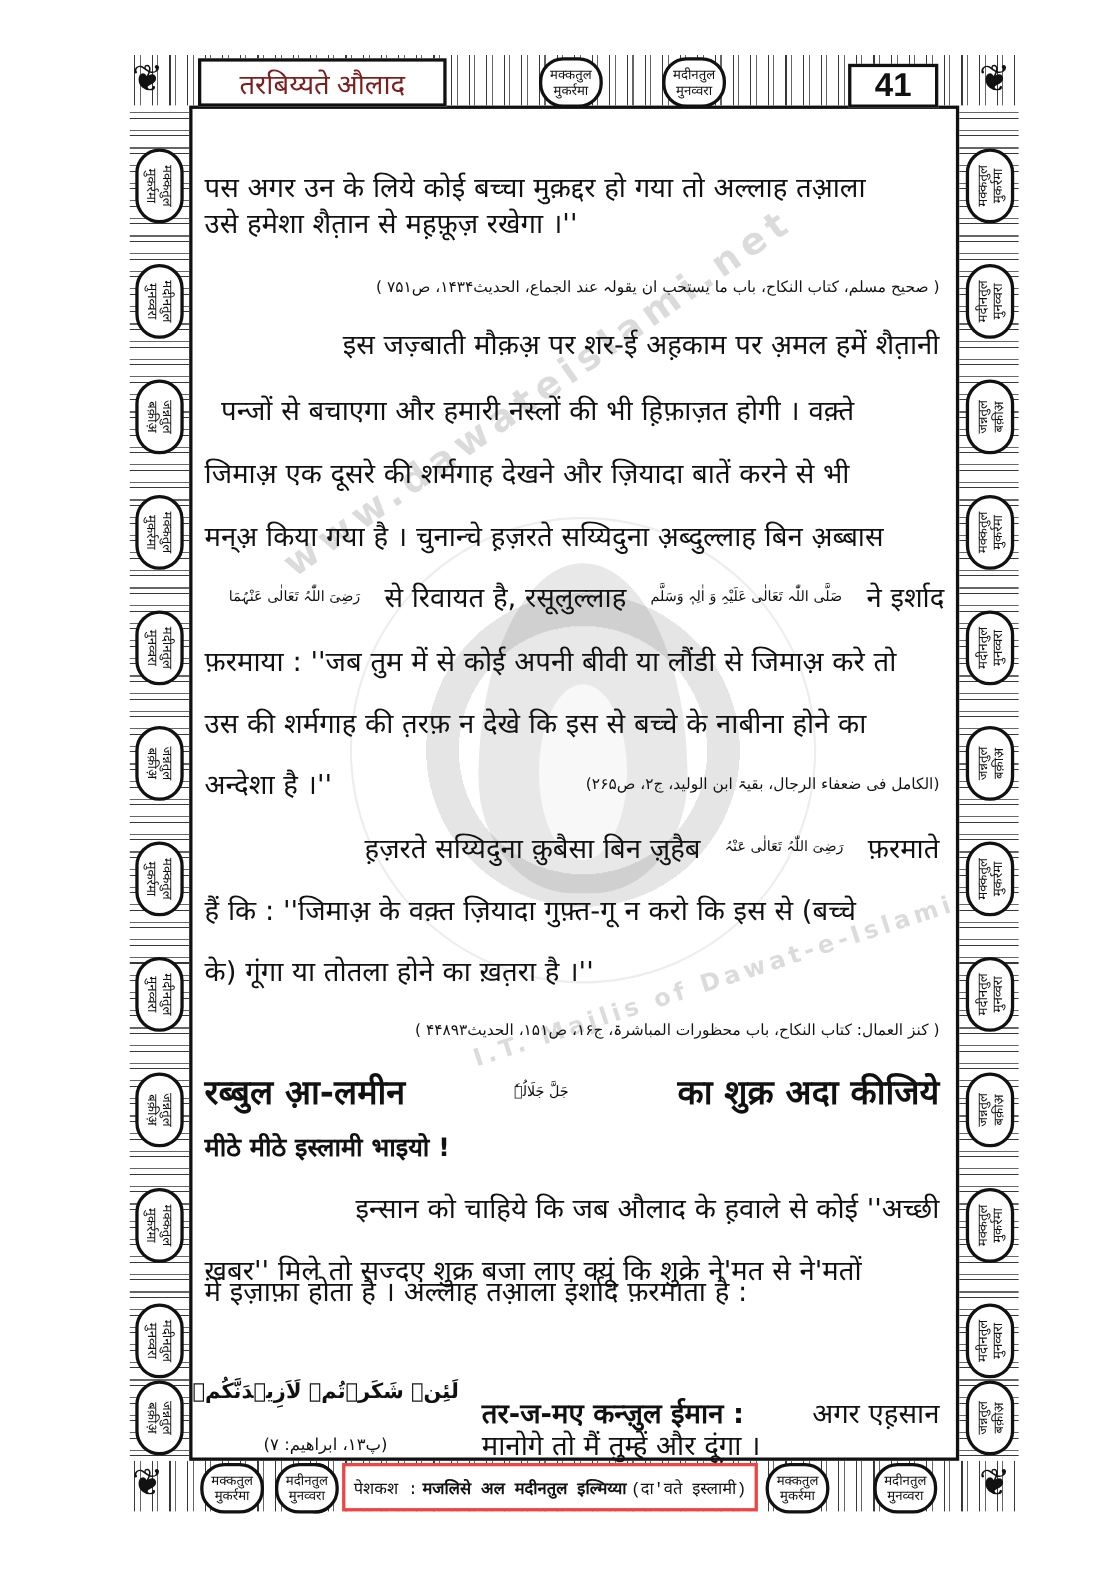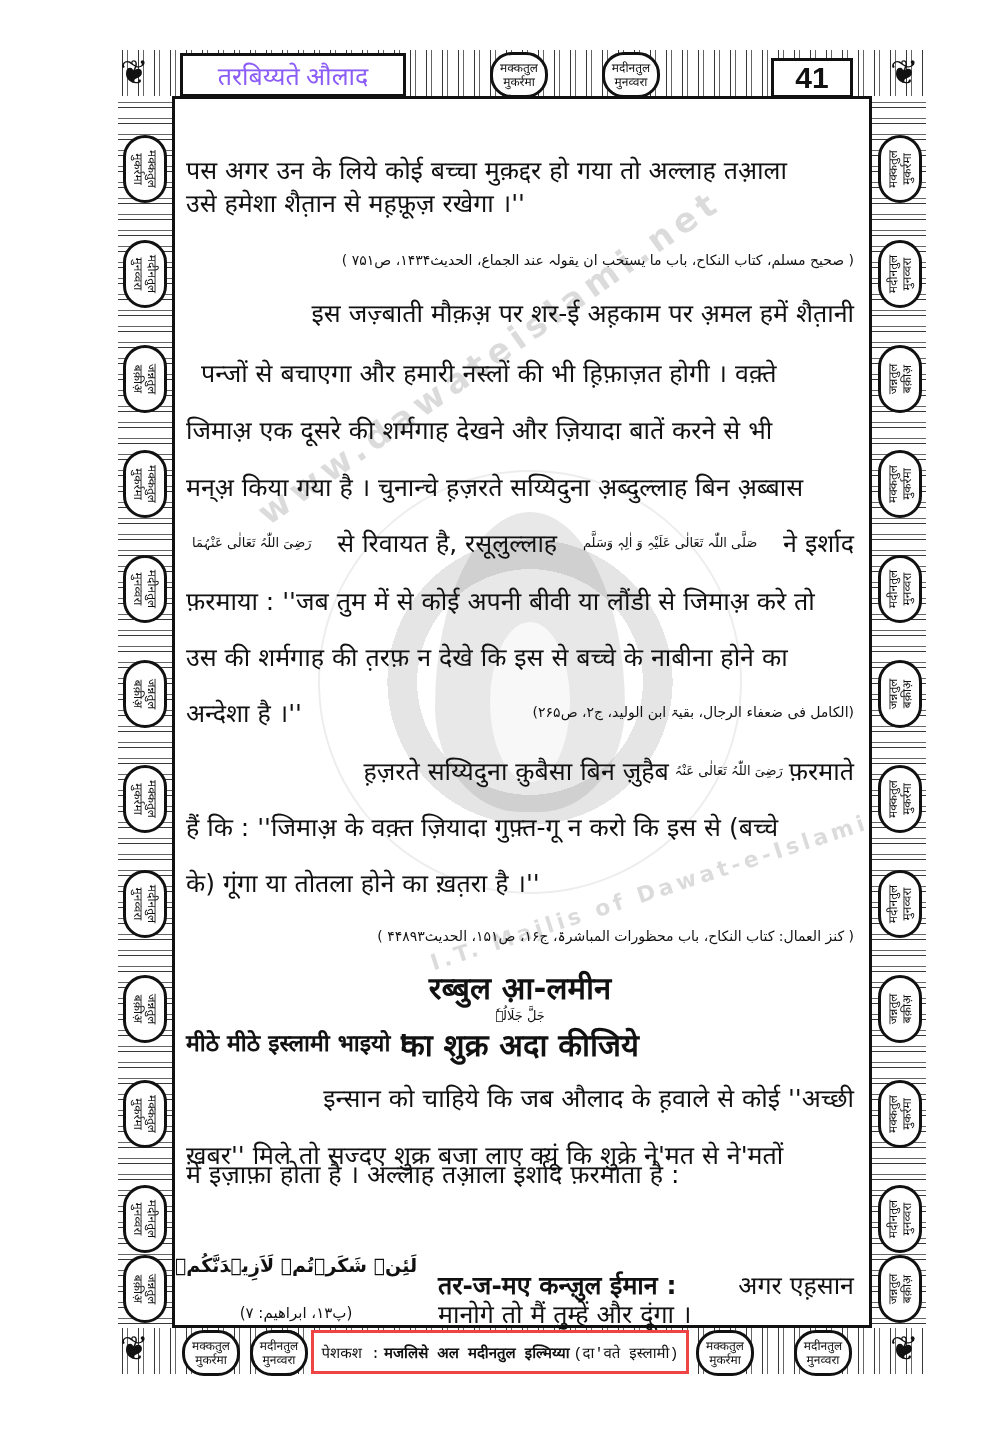--- a/index.html
+++ b/index.html
@@ -21,21 +21,21 @@
   .corner { position:absolute; width:40px; height:40px; }
   .corner::before { content:"❦"; font-family:"DejaVu Sans", sans-serif; font-size:34px; color:#111; position:absolute; left:2px; top:-2px; }
 
   .content-frame { position:absolute; left:172px; top:96px; width:700px; height:1232px;
     border:3px solid #111; background:#fff; box-sizing:border-box; }
 
   
   .title-box { position:absolute; left:180px; top:53px; width:226px; height:44px;
     border:3px solid #111; background:#fff; box-sizing:border-box;
     display:flex; align-items:center; justify-content:center;
-    font-family:"Liberation Serif", serif; font-size:25px; color:#8b5cf6; }
+    font-family:"Liberation Serif", serif; font-size:25px; color:#7f1d1d; }
   .pageno-box { position:absolute; left:771px; top:58px; width:82px; height:40px;
     border:3px solid #111; background:#fff; box-sizing:border-box;
     display:flex; align-items:center; justify-content:center;
     font-family:"Liberation Sans", sans-serif; font-weight:bold; font-size:30px; }
 
   
   .cart { position:absolute; background:#fff; border:3px solid #111; border-radius:22px;
     box-sizing:border-box; display:flex; flex-direction:column; align-items:center; justify-content:center;
     font-family:"Liberation Serif", serif; font-size:12px; line-height:14px; color:#111; }
   .cart.h { width:58px; height:46px; }
@@ -61,21 +61,21 @@
   .wm-text { position:absolute; font-family:"DejaVu Sans", sans-serif; color:rgba(0,0,0,.14); font-weight:bold; }
   .wm-url { left:250px; top:500px; font-size:34px; letter-spacing:6px; transform:rotate(-35deg); transform-origin:left top; }
   .wm-mt  { left:420px; top:880px; font-size:22px; letter-spacing:4px; transform:rotate(-18deg); }
 
   
   .text { position:absolute; left:186px; width:668px; font-family:"DejaVu Sans", sans-serif;
     font-size:25px; color:#111; white-space:nowrap; }
   .line { position:absolute; left:0; width:668px; height:40px; display:flex; align-items:center; }
   .line.just { justify-content:space-between; }
   .line.right { justify-content:flex-end; }
-  .arabic { font-family:"DejaVu Sans", sans-serif; font-size:13px; direction:rtl; unicode-bidi:isolate; margin:0 6px; }
+  .arabic { font-family:"DejaVu Sans", sans-serif; font-size:13px; direction:rtl; unicode-bidi:isolate; margin:0 22px; }
   .ref { font-family:"DejaVu Sans", sans-serif; font-size:14px; direction:rtl; unicode-bidi:isolate; }
   .heading { font-family:"DejaVu Sans", sans-serif; font-weight:bold; font-size:31px; }
   .subheading { font-family:"DejaVu Sans", sans-serif; font-weight:bold; font-size:23px; }
   .bold { font-weight:bold; }
   .ayah-ar { font-family:"DejaVu Sans", sans-serif; font-size:19px; font-weight:bold; direction:rtl; unicode-bidi:isolate; }
   .ayah-ref { font-family:"DejaVu Sans", sans-serif; font-size:15px; direction:rtl; unicode-bidi:isolate; }
 </style>
 </head>
 <body>
 
@@ -283,21 +283,21 @@
     <span class="arabic">رَضِیَ اللّٰہُ تَعَالٰی عَنْہُ</span>
     <span>फ़रमाते</span>
   </div>
   <div class="line just" style="top:806px;">हैं कि : ''जिमाअ़ के वक़्त ज़ियादा गुफ़्त-गू न करो कि इस से (बच्चे</div>
   <div class="line" style="top:862px;">के) गूंगा या तोतला होने का ख़त़रा है ।''</div>
 
   <div class="line right" style="top:916px;">
     <span class="ref">( کنز العمال: کتاب النکاح، باب محظورات المباشرۃ، ج۱۶، ص۱۵۱، الحدیث۴۴۸۹۳ )</span>
   </div>
 
-  <div class="line" style="top:966px;height:52px;justify-content:space-between;flex-direction:column;">
+  <div class="line" style="top:966px;height:52px;justify-content:space-between;">
     <span class="heading">रब्बुल आ़-लमीन</span>
     <span class="arabic">جَلَّ جَلَالُہٗ</span>
     <span class="heading">का शुक्र अदा कीजिये</span>
   </div>
   <div class="line" style="top:1022px;">
     <span class="subheading">मीठे मीठे इस्लामी भाइयो !</span>
   </div>
 
   <div class="line right" style="top:1077px;">इन्सान को चाहिये कि जब औलाद के ह़वाले से कोई ''अच्छी</div>
   <div class="line just" style="top:1134px;text-align:right;">ख़बर'' मिले तो सज्दए शुक्र बजा लाए क्यूं कि शुक्रे ने'मत से ने'मतों</div>

